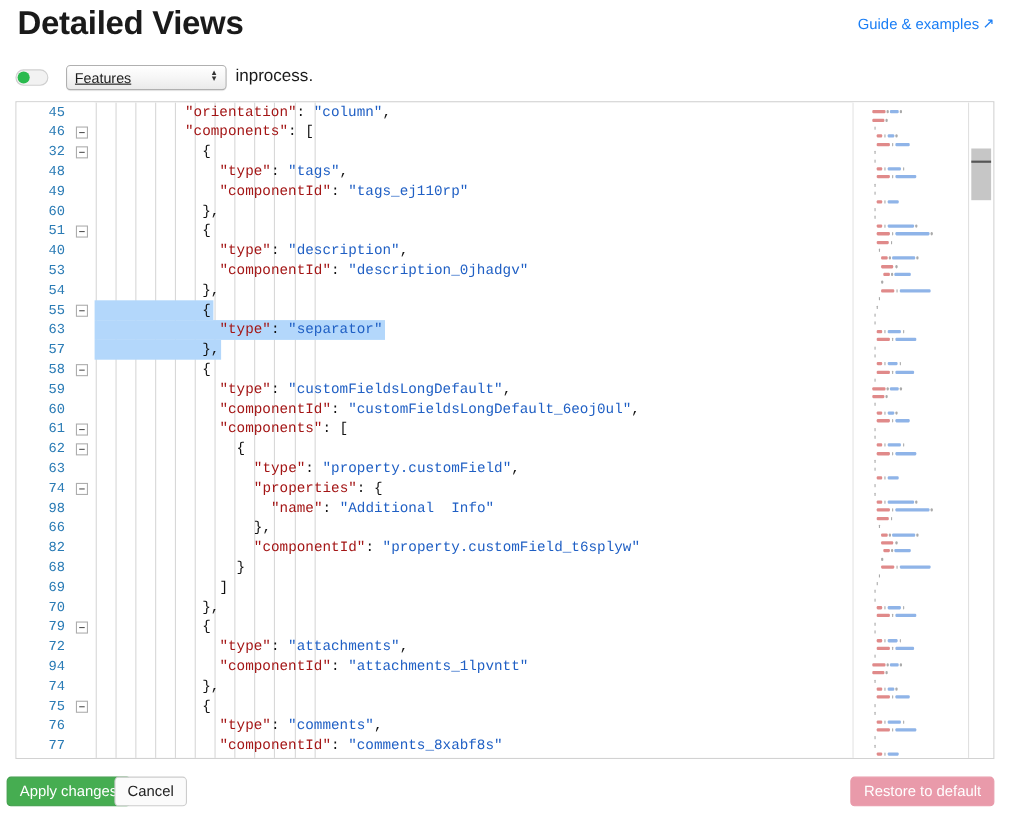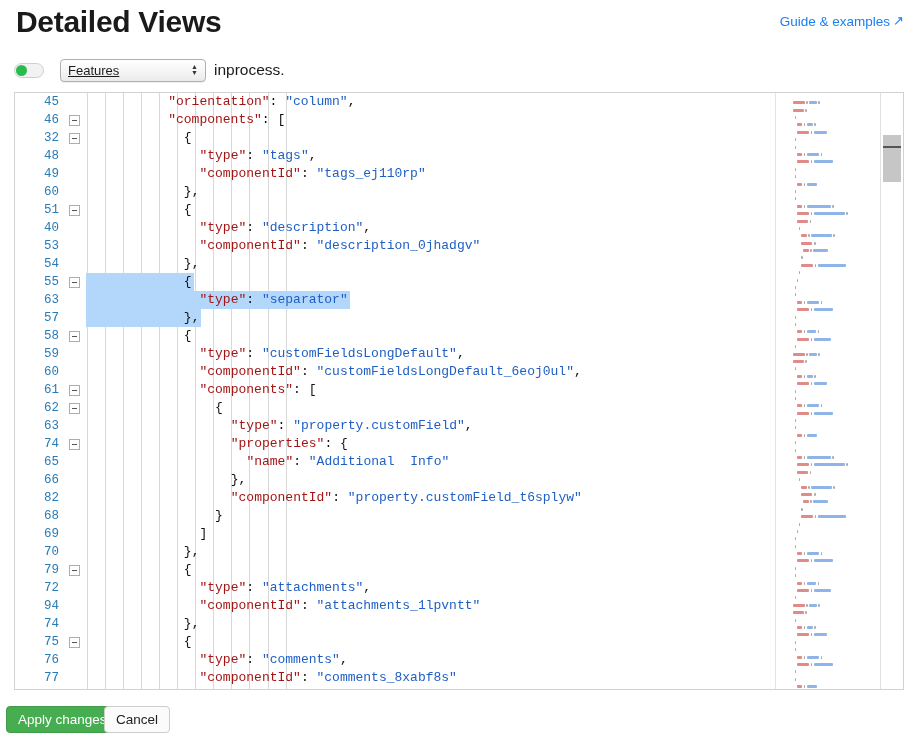--- a/index.html
+++ b/index.html
@@ -389,21 +389,21 @@
         <div class="fold"></div>
       </div>
       <div class="gutter-row">
         <span class="num">63</span>
       </div>
       <div class="gutter-row">
         <span class="num">74</span>
         <div class="fold"></div>
       </div>
       <div class="gutter-row">
-        <span class="num">65</span>
+        <span class="num">98</span>
       </div>
       <div class="gutter-row">
         <span class="num">66</span>
       </div>
       <div class="gutter-row">
         <span class="num">82</span>
       </div>
       <div class="gutter-row">
         <span class="num">68</span>
       </div>
@@ -576,13 +576,14 @@
       <div class="mm-row" style="padding-left: 18.6px;"></div>
     </div>
   <div class="scroll-track">
     <div class="scroll-thumb" id="thumb" style="top: 41.72px; height: 47.68px;"></div>
   </div>
 </div>
 
 <div class="footer">
   <button class="btn btn-apply">Apply changes</button>
   <button class="btn btn-cancel">Cancel</button>
+  <button class="btn btn-restore">Restore to default</button>
 </div>
 
 </body></html>

